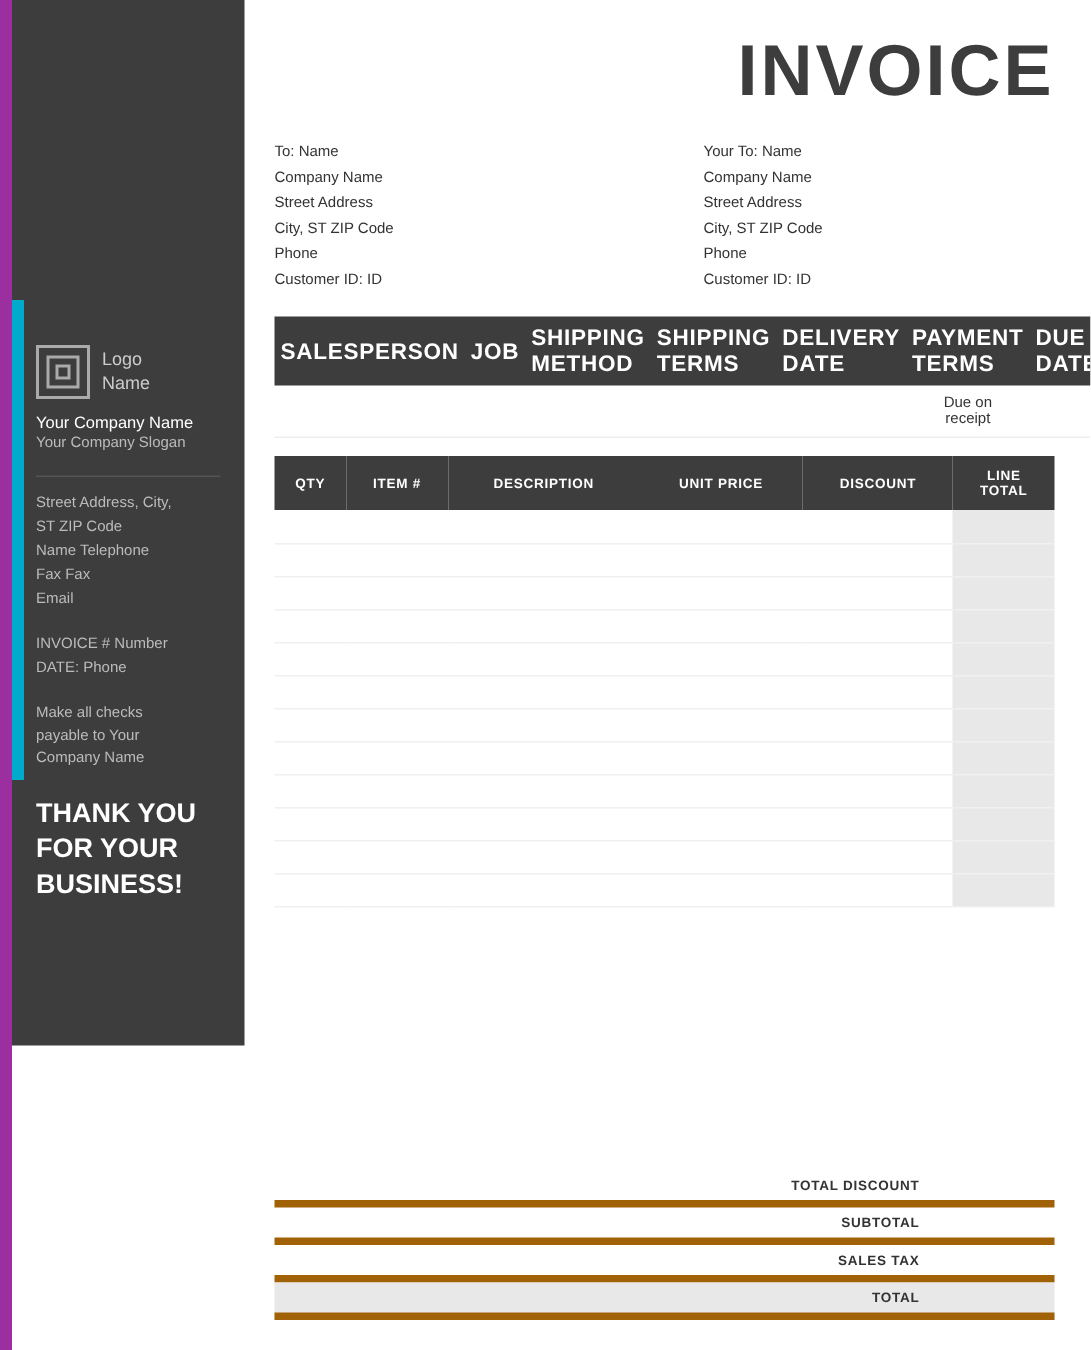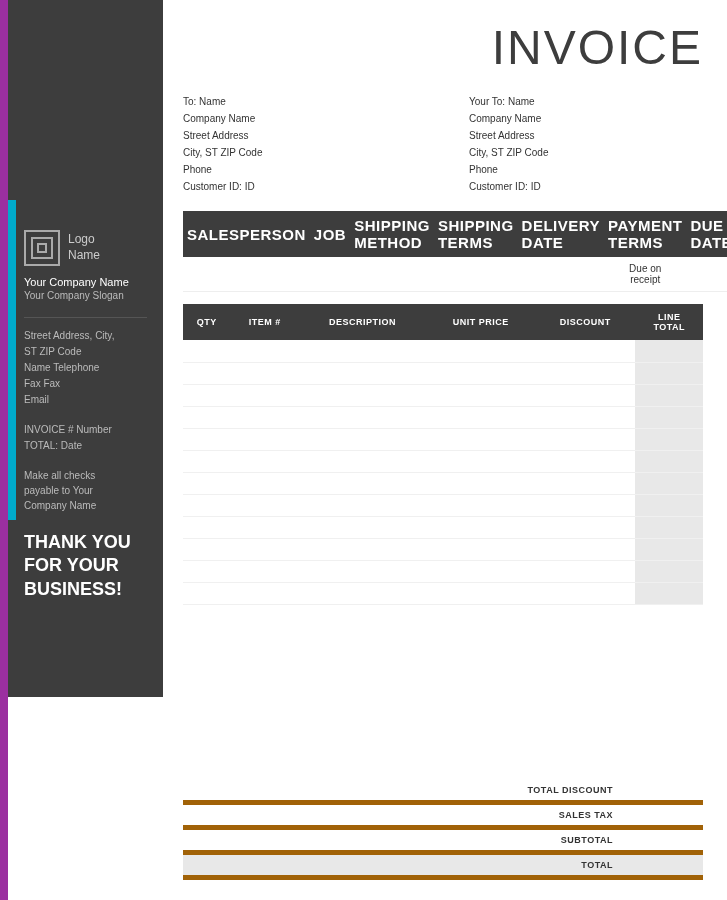--- a/index.html
+++ b/index.html
@@ -138,21 +138,21 @@
       flex: 1;
       display: flex;
       flex-direction: column;
       padding: 20px 24px 20px 20px;
       background: #fff;
       overflow: hidden;
     }
 
     .invoice-title {
       font-size: 48px;
-      font-weight: normal;
+      font-weight: bold;
       color: #3d3d3d;
       text-align: right;
       letter-spacing: 2px;
       margin-bottom: 18px;
     }
 
     
     .billing-section {
       display: flex;
       gap: 52px;
@@ -313,21 +313,21 @@
     <div class="sidebar-address">
       <span>Street Address, City,</span><br>
       <span>ST  ZIP Code</span><br>
       <span>Name Telephone</span><br>
       <span>Fax  Fax</span><br>
       <span>Email</span>
     </div>
 
     <div class="sidebar-invoice-info">
       <span>INVOICE # Number</span><br>
-      <span>TOTAL: Date</span>
+      <span>DATE: Phone</span>
     </div>
 
     <div class="sidebar-checks">
       <span>Make all checks</span><br>
       <span>payable to Your</span><br>
       <span>Company Name</span>
     </div>
 
     <div class="sidebar-thank-you">
       THANK YOU<br>FOR YOUR<br>BUSINESS!
@@ -495,25 +495,25 @@
       </tr>
     </tbody>
   </table>
 
   <div class="totals-section">
     <div class="totals-row">
       <div class="totals-label">TOTAL DISCOUNT</div>
       <div class="totals-value"></div>
     </div>
     <div class="totals-row">
+      <div class="totals-label">SUBTOTAL</div>
+      <div class="totals-value"></div>
+    </div>
+    <div class="totals-row">
       <div class="totals-label">SALES TAX</div>
-      <div class="totals-value"></div>
-    </div>
-    <div class="totals-row">
-      <div class="totals-label">SUBTOTAL</div>
       <div class="totals-value"></div>
     </div>
     <div class="totals-row total-final">
       <div class="totals-label">TOTAL</div>
       <div class="totals-value"></div>
     </div>
   </div>
 
 </div>
 

